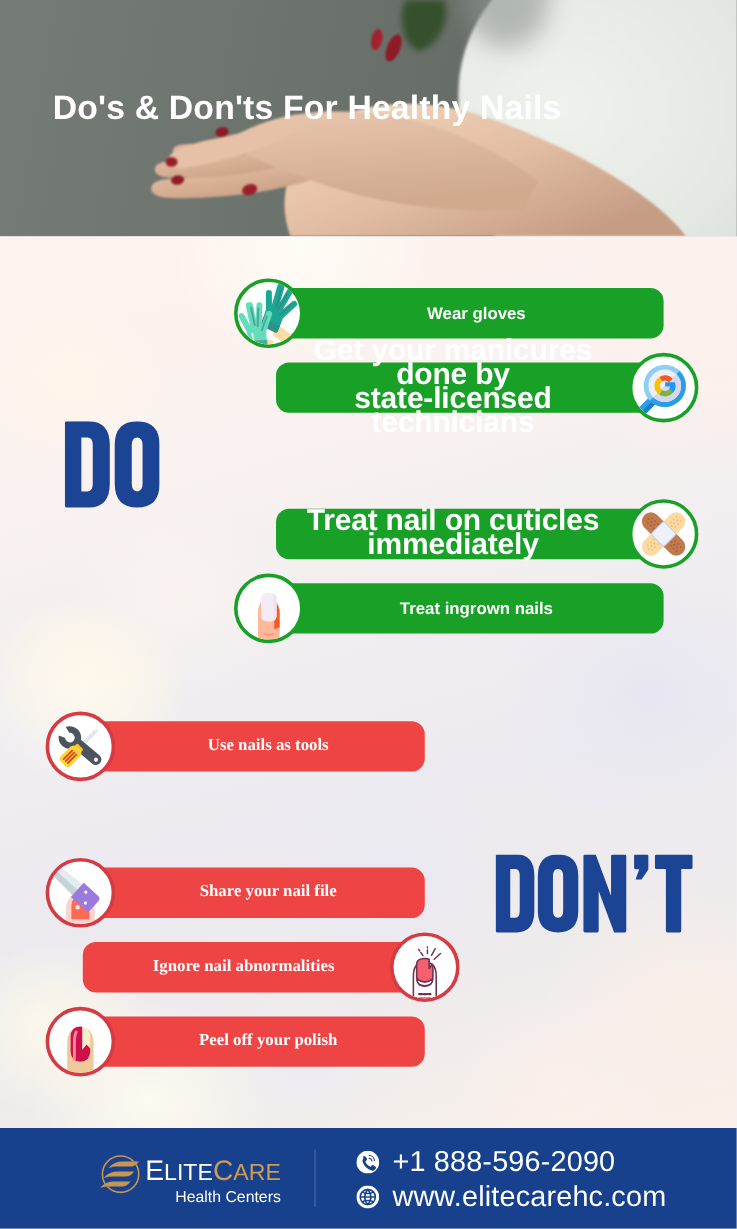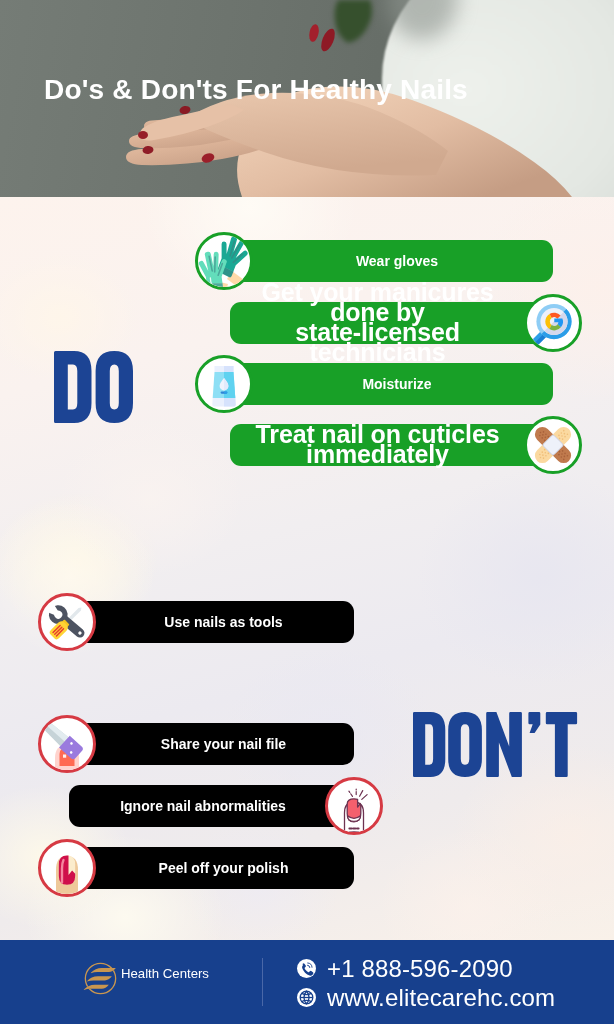--- a/index.html
+++ b/index.html
@@ -43,21 +43,21 @@
 
   .sect{position:absolute;left:0;top:0;width:614px;height:743px;}
   .bigword{position:absolute;color:#1c4494;font-weight:900;line-height:1;}
 
   .row{position:absolute;height:42px;}
   .pill{position:absolute;top:0;height:42px;border-radius:11px;box-sizing:border-box;display:flex;align-items:center;justify-content:center;}
   .pill span{color:#fff;font-weight:700;font-size:14px;line-height:1.16;text-align:center;white-space:pre-line;}
   .pill.two span{font-size:25px;line-height:19.9px;letter-spacing:-0.16px;}
   .sr{position:absolute;width:1px;height:1px;overflow:hidden;clip:rect(0 0 0 0);white-space:nowrap;}
   .do .pill{background:#18a027;}
-  .dont .pill{background:#000000;}
+  .dont .pill{background:#ef4444;font-family:Liberation Serif, serif;}
   .circ{position:absolute;top:-8px;width:58px;height:58px;border-radius:50%;background:#fff;
         box-sizing:border-box;display:flex;align-items:center;justify-content:center;overflow:hidden;}
   .do .circ{border:3px solid #18a027;}
   .dont .circ{border:3px solid #d63a43;}
 
   
   .do .row{left:195px;width:358px;}   
   .do .r1{top:43px;}
   .do .r2{top:105px;}
   .do .r3{top:166px;}
@@ -206,39 +206,20 @@
                   <path d="M-4.6 -7.4 A 8.7 8.7 0 0 1 6.6 -5.9 L 3.4 -2.8 A 4.3 4.3 0 0 0 -2.3 -3.6 Z" fill="#ff5722"></path>
                   <path d="M-4.6 -7.4 L-2.3 -3.6 A 4.4 4.4 0 0 0 -2.3 3.6 L -4.6 7.4 A 8.7 8.7 0 0 1 -4.6 -7.4 Z" fill="#fdc006"></path>
                   <path d="M-4.6 7.4 L-2.3 3.6 A 4.4 4.4 0 0 0 3.7 2.7 L 6.9 5.8 A 8.7 8.7 0 0 1 -4.6 7.4 Z" fill="#7cb342"></path>
                   <path d="M6.9 5.8 L3.7 2.7 A 4.4 4.4 0 0 0 4.4 0.65 L 0.3 0.65 L 0.3 -3.0 L 8.4 -3.0 A 8.7 8.7 0 0 1 6.9 5.8 Z" fill="#2196f3"></path>
                 </g>
               </g>
             </svg>
           </div>
       </div>
 
-      <div class="row r3">
-        <div class="pill" style="left:20px;width:338px;padding-left:26px;">
-            <span>Moisturize</span>
-          </div>
-        <div class="circ" style="left:0px;">
-            <svg viewBox="0 0 52 52" width="52" height="52">
-              <path d="M16.5 8 h19 v6 h-19z" fill="#eaf0fd"></path>
-              <path d="M26 8 h9.5 v6 h-9.5z" fill="#d6e2fc"></path>
-              <path d="M16.5 14 h19 l1.8 26 h-22.6z" fill="#8ddff5"></path>
-              <path d="M26 14 h9.5 l1.8 26 h-11.3z" fill="#5fd2f0"></path>
-              <path d="M14.7 40 h22.6 l0.4 6 q0.2 2.6-2.4 2.6 h-18.6 q-2.6 0-2.4-2.6z" fill="#eaf0fd"></path>
-              <path d="M26 40 h11.3 l0.4 6 q0.2 2.6-2.4 2.6 h-9.3z" fill="#d6e2fc"></path>
-              <path d="M26 20 q4.4 5.2 4.4 8 a4.4 4.4 0 0 1 -8.8 0 q0-2.8 4.4-8z" fill="#eff3fd"></path>
-              <path d="M26 20 q4.4 5.2 4.4 8 a4.4 4.4 0 0 1 -4.4 4.4z" fill="#e3eafb"></path>
-              <rect x="22.6" y="33.5" width="6.8" height="2.2" rx="1.1" fill="#2f84d6"></rect>
-              <rect x="26" y="33.5" width="3.4" height="2.2" rx="1.1" fill="#2c9fe8"></rect>
-            </svg>
-          </div>
-      </div>
 
       <div class="row r4">
         <div class="pill two" style="left:35px;width:323px;padding-right:28px;">
             <span>Treat nail on cuticles
 immediately</span>
           </div>
         <div class="circ" style="right:-29px;">
             <svg viewBox="0 0 52 52" width="52" height="52">
               <defs>
                 <g id="dotsD" fill="#a8613a">
@@ -272,20 +253,34 @@
               <g transform="rotate(-45 26 26)">
                 <rect x="3.5" y="18.5" width="45" height="15" rx="7.5" fill="#fbd9a0"></rect>
                 <use href="#dotsL" x="17" y="26"></use>
                 <use href="#dotsL" x="44" y="26"></use>
                 <rect x="18.5" y="18.5" width="15" height="15" rx="1.6" fill="#eef1fa" stroke="#c7cfe6" stroke-width=".9"></rect>
               </g>
             </svg>
           </div>
       </div>
 
+      <div class="row r5">
+        <div class="pill" style="left:20px;width:338px;padding-left:26px;">
+            <span>Treat ingrown nails</span>
+          </div>
+        <div class="circ" style="left:0px;">
+            <svg viewBox="0 0 52 52" width="52" height="52">
+              <path d="M17 30 q0-12 9-12 q9 0 9 12 l0 24 h-18z" fill="#ffb89a"></path>
+              <path d="M30.5 20.5 q4.5 3 4.5 9.5 l0 11.5 q-1.6 1.4-4.5 1.6z" fill="#ff5722"></path>
+              <path d="M19.5 18 q0-5 6.5-5 q6.5 0 6.5 5 l0 14 q0 5-6.5 5 q-6.5 0-6.5-5z" fill="#f3ecf5"></path>
+              <path d="M30 13.6 q2.5 1.3 2.5 4.4 l0 14 q0 3.2-2.5 4.4z" fill="#eee2f0"></path>
+              <path d="M22 47 q4 2.5 8 0" stroke="#f09a7c" stroke-width="1.3" fill="none" stroke-linecap="round"></path>
+            </svg>
+          </div>
+      </div>
     </div>
 
     <div class="sect dont">
       <div class="bigword dont-word">
         <span class="sr">DON’T</span>
         <svg width="165" height="66" viewBox="0 0 165 66" aria-hidden="true">
           <g fill="#1c4494">
             <path d="M0 1.3 Q0 0 1.3 0 L17.5 0 Q32.3 0 32.3 18 L32.3 47 Q32.3 65 17.5 65 L1.3 65 Q0 65 0 63.7 Z M12.2 12.2 L12.2 52.8 L16.6 52.8 Q20.1 52.8 20.1 47 L20.1 18 Q20.1 12.2 16.6 12.2 Z" fill-rule="evenodd"></path>
             <path transform="translate(35.2,0)" d="M16.8 0 Q33.7 0 33.7 18 L33.7 47 Q33.7 65 16.8 65 Q0 65 0 47 L0 18 Q0 0 16.8 0 Z M16.8 12.2 Q12.6 12.2 12.6 18 L12.6 47 Q12.6 52.8 16.8 52.8 Q21.1 52.8 21.1 47 L21.1 18 Q21.1 12.2 16.8 12.2 Z" fill-rule="evenodd"></path>
             <path transform="translate(73.2,0)" d="M0 1.3 Q0 0 1.3 0 L10.2 0 L23 34.5 L23 1.3 Q23 0 24.3 0 L34.4 0 Q35.7 0 35.7 1.3 L35.7 63.7 Q35.7 65 34.4 65 L25.6 65 L12.7 30.5 L12.7 63.7 Q12.7 65 11.4 65 L1.3 65 Q0 65 0 63.7 Z"></path>
@@ -402,20 +397,23 @@
           </mask>
         </defs>
         <circle cx="20" cy="20" r="17.3" fill="none" stroke="#c9964f" stroke-width="1.5" mask="url(#ringMask)"></circle>
         <g fill="#c9964f">
           <path d="M9 13.5 q5-5.5 12.5-5.5 l16 0 q-3.5 4.7-8 4.7 l-13 0 q-4 0-7.5 1.3z"></path>
           <path d="M4.5 23 q5-5.5 12.5-5.5 l16 0 q-3.5 4.7-8 4.7 l-13 0 q-4 0-7.5 1.3z"></path>
           <path d="M1 32.5 q5-5.5 12.5-5.5 l16 0 q-3.5 4.7-8 4.7 l-13 0 q-4 0-7.5 1.3z"></path>
         </g>
       </svg>
       <div class="wordmark">
+        <div class="wm-main">
+          <span class="wm-elite"><span class="cap1">E</span><span class="rest">LITE</span></span><span class="wm-care"><span class="cap1">C</span><span class="rest">ARE</span></span>
+        </div>
         <div class="wm-sub">Health Centers</div>
       </div>
     </div>
 
     <div class="fdiv"></div>
 
     <div class="contact">
       <div class="crow">
         <span class="cico">
           <svg viewBox="0 0 22 22" width="19" height="19" aria-hidden="true">

